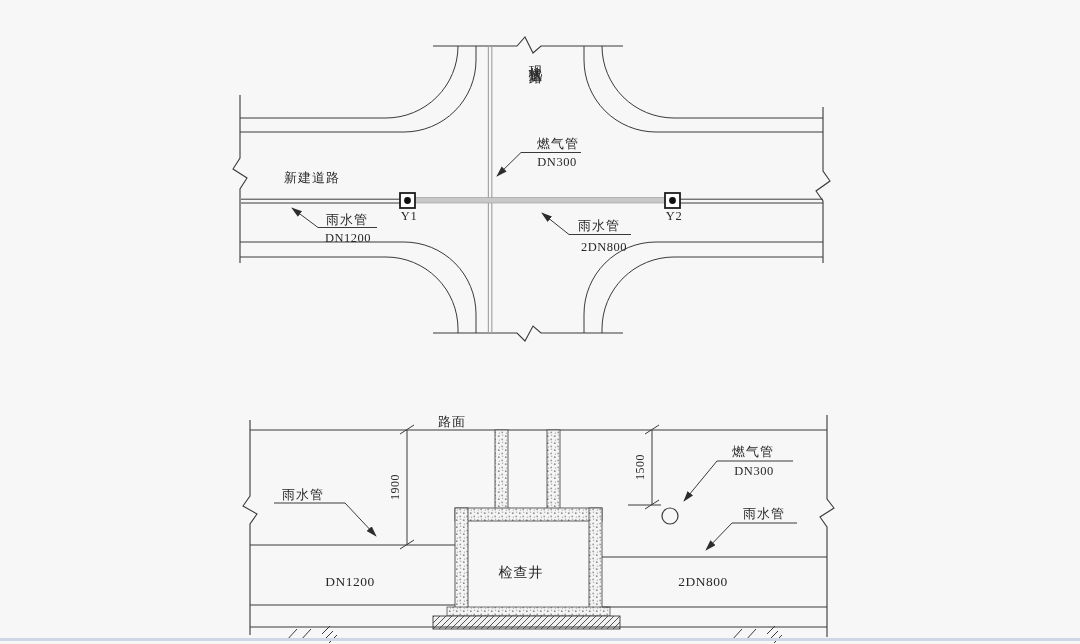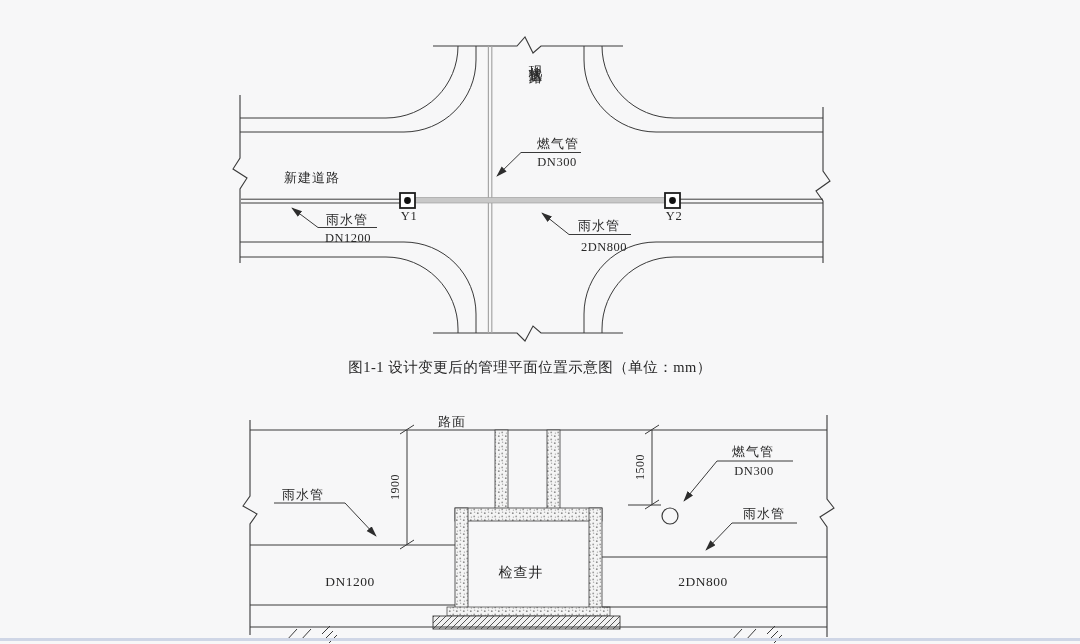--- a/index.html
+++ b/index.html
@@ -172,16 +172,15 @@
     <text class="lbl" x="753" y="456">燃气管</text>
     <text class="sz" x="754" y="475">DN300</text>
     <text class="lbl" x="764" y="518">雨水管</text>
     <text class="lbl" x="521" y="577" style="font-size:14px">检查井</text>
     <text class="sz" x="350" y="586" style="font-size:13.5px">DN1200</text>
     <text class="sz" x="703" y="586" style="font-size:13.5px">2DN800</text>
   </g>
 </svg>
 
 <div class="vtext">现状道路</div>
-<div class="caption">图1-1  设计变更后的管理平面位置示意图（单位：mm）</div>
 <div class="bottom-strip"></div>
 
 </div>
 
 </body></html>

